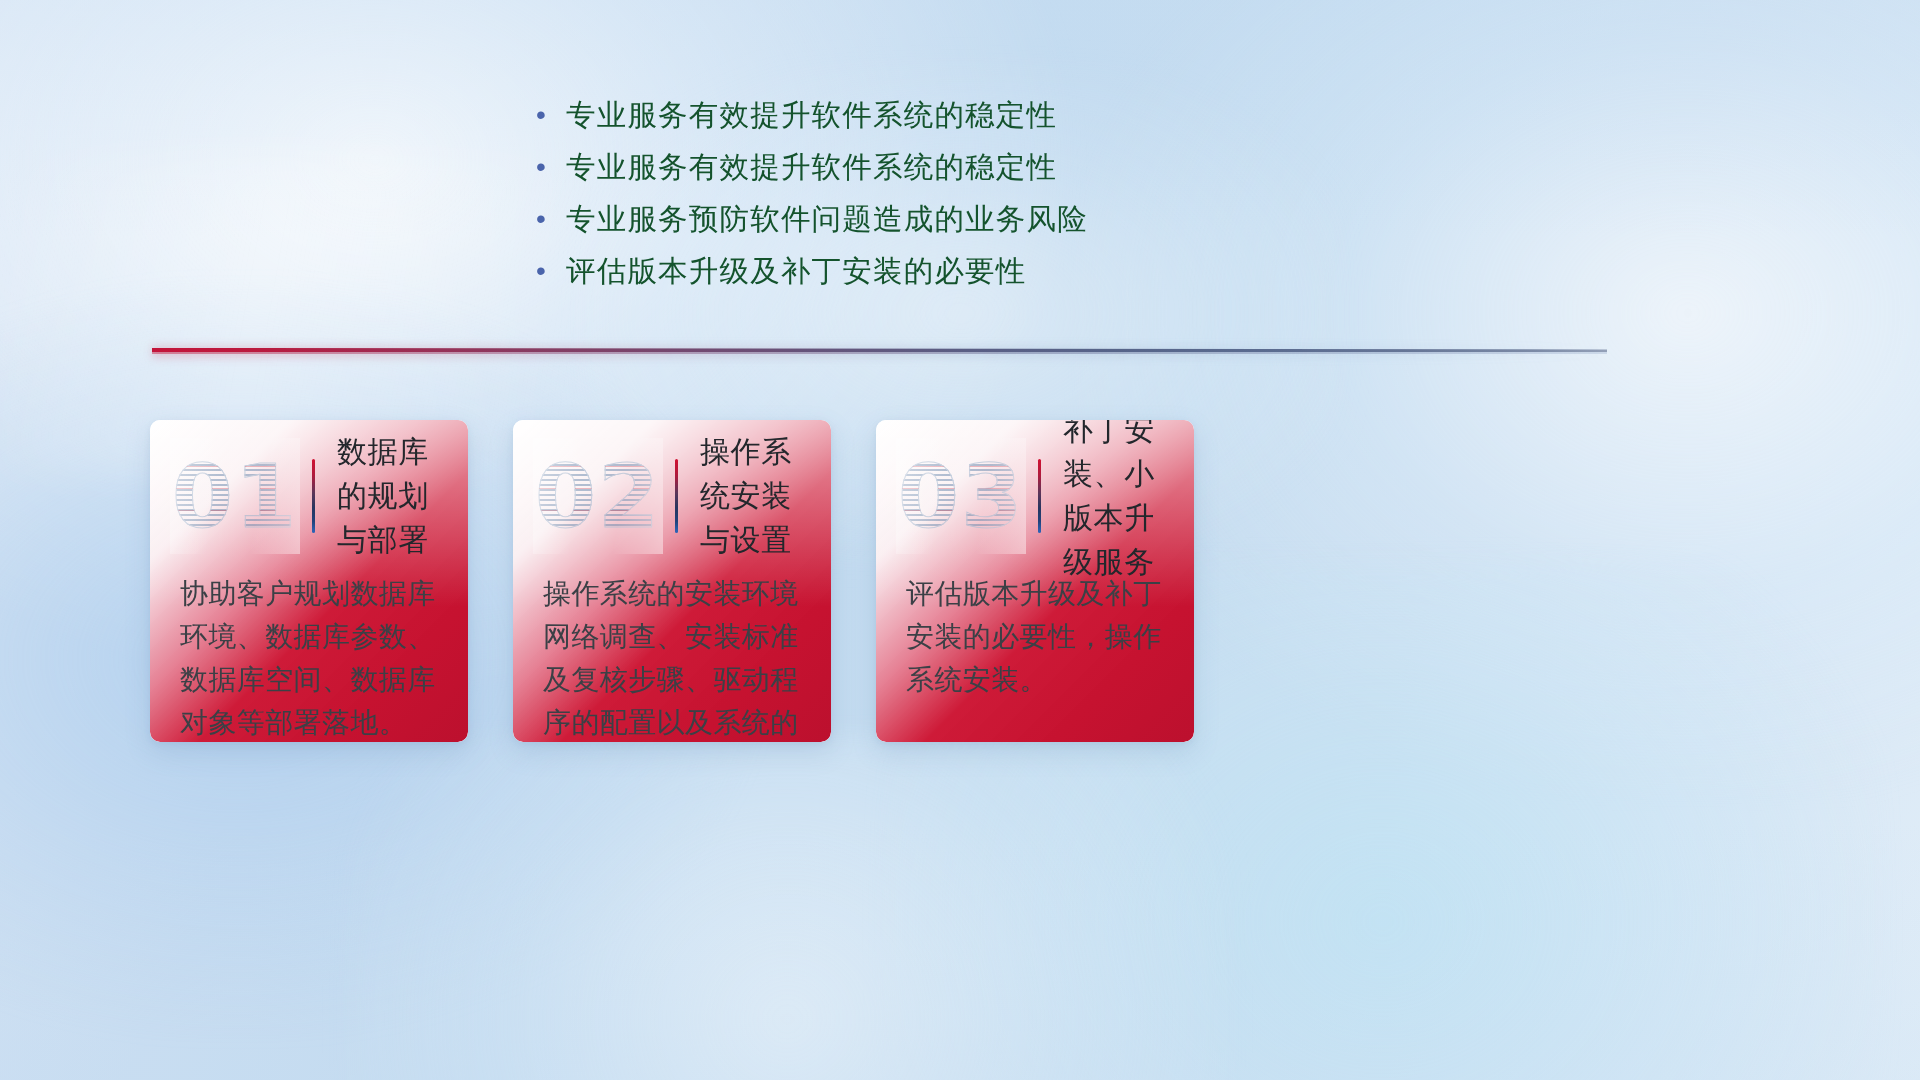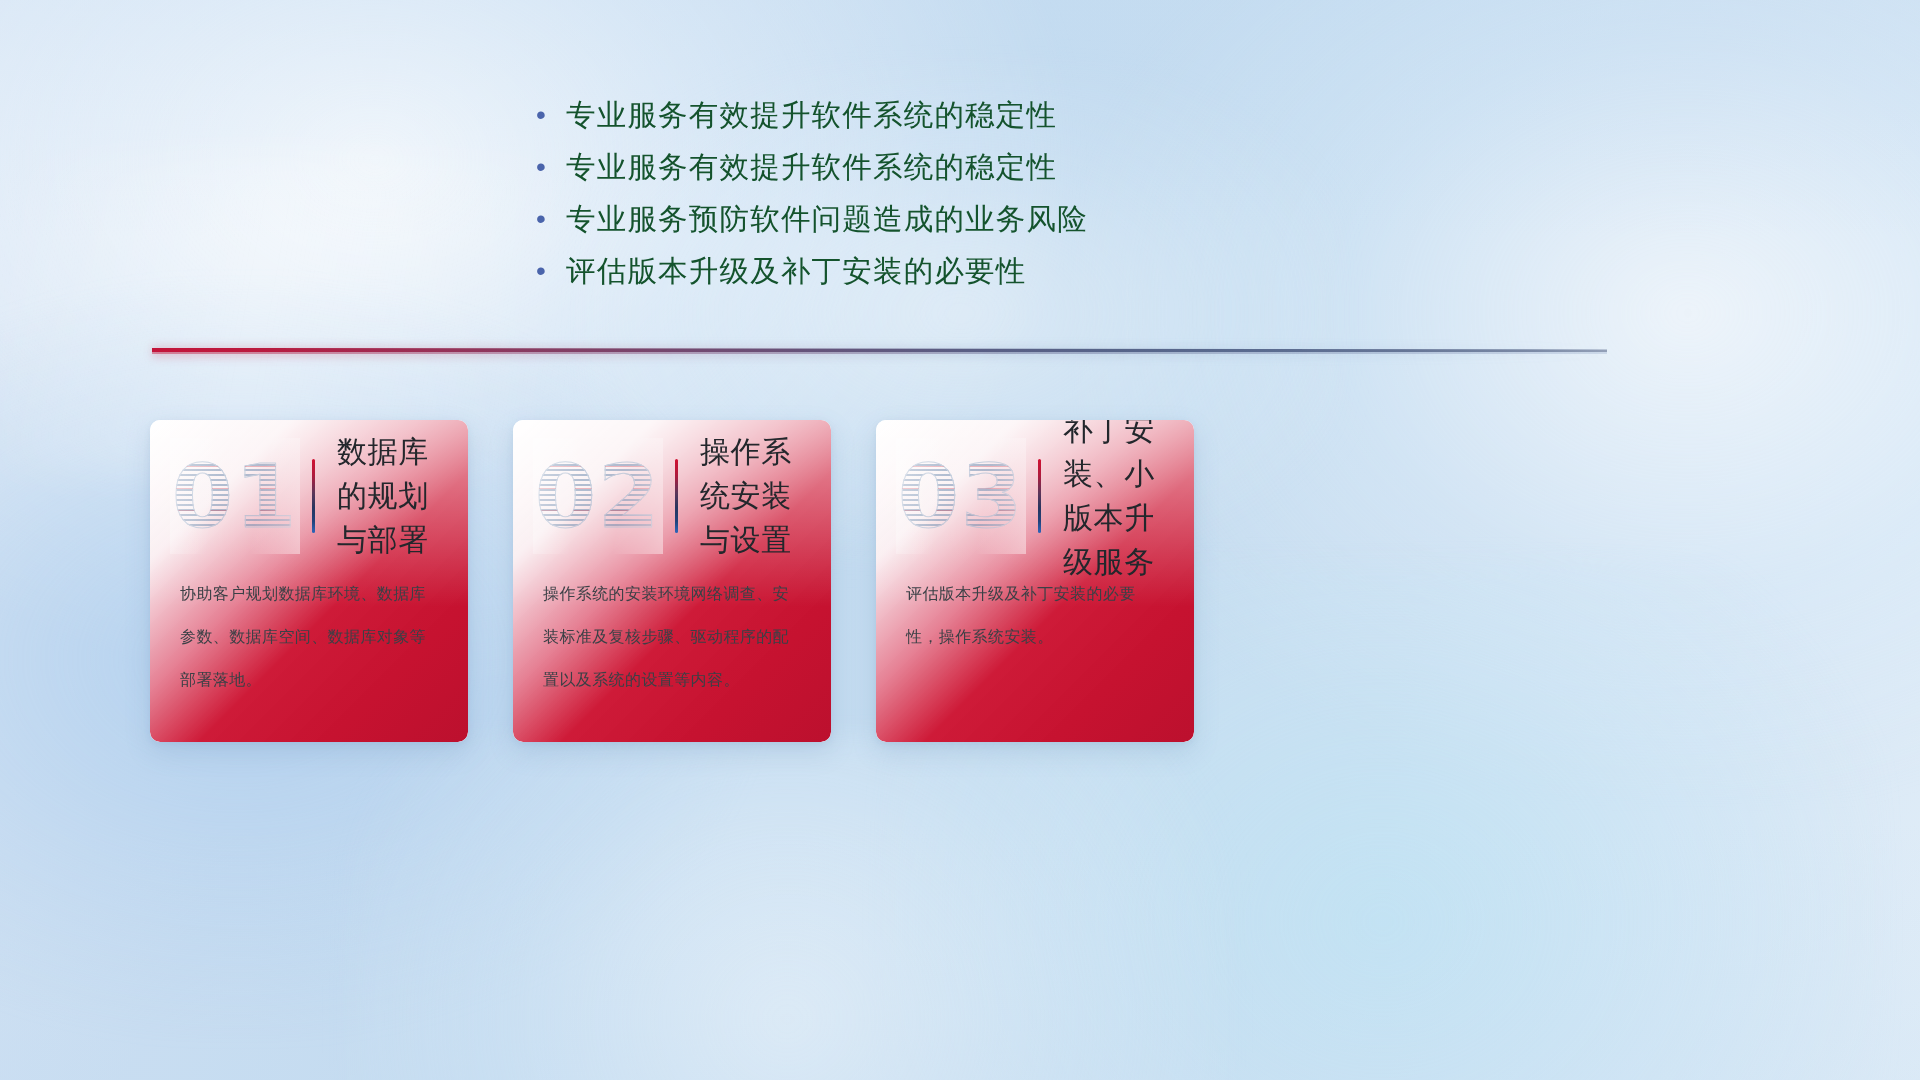--- a/index.html
+++ b/index.html
@@ -202,21 +202,21 @@
     background:linear-gradient(180deg, #d01232 0%, #b01a3c 22%, #5c3559 46%, #27355f 66%, #21417a 84%, #2f66ba 100%);
   }
   .card-title{
     font-size:30px; line-height:44px; font-weight:500;
     color:#23272c; letter-spacing:.6px;
     white-space:pre-line;
   }
   .card-body{
     position:relative;
     padding:0 30px 0 30px;
-    font-size:16px; line-height:43px;
+    font-size:28px; line-height:43px;
     color:#3b4046; letter-spacing:.4px;
   }
 </style>
 </head>
 <body>
 
 <div class="bg-root">
   <div class="bg-base"></div>
   <div class="bg-glow-a"></div>
   <div class="bg-glow-b"></div>

